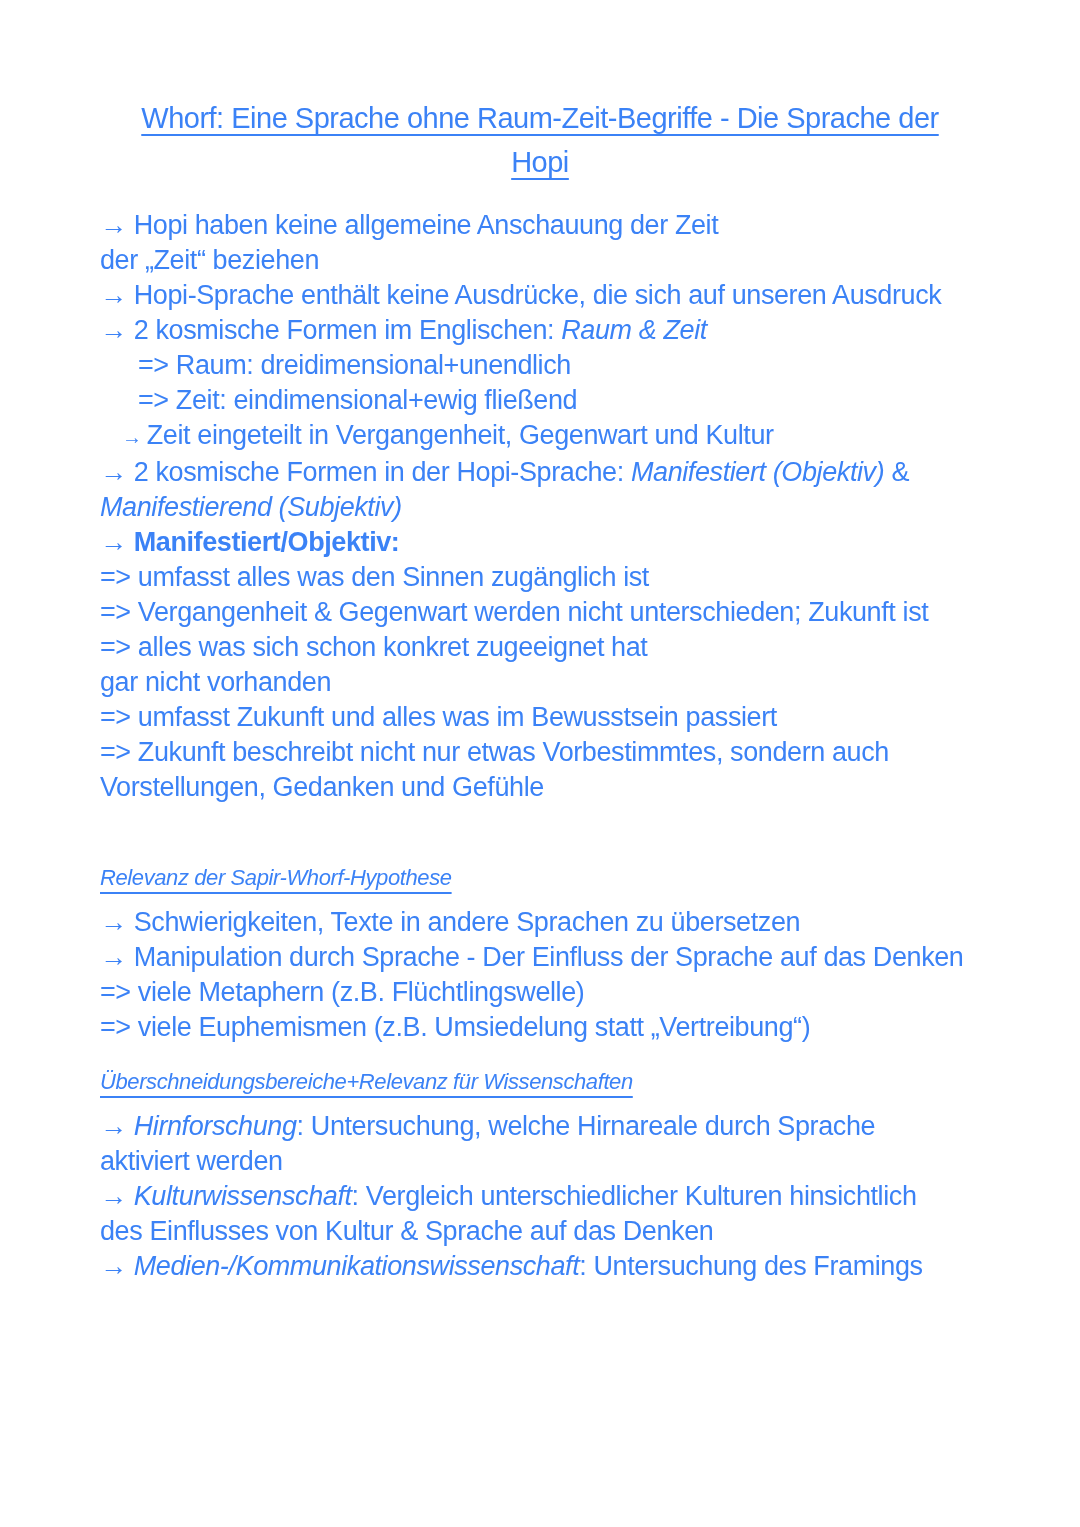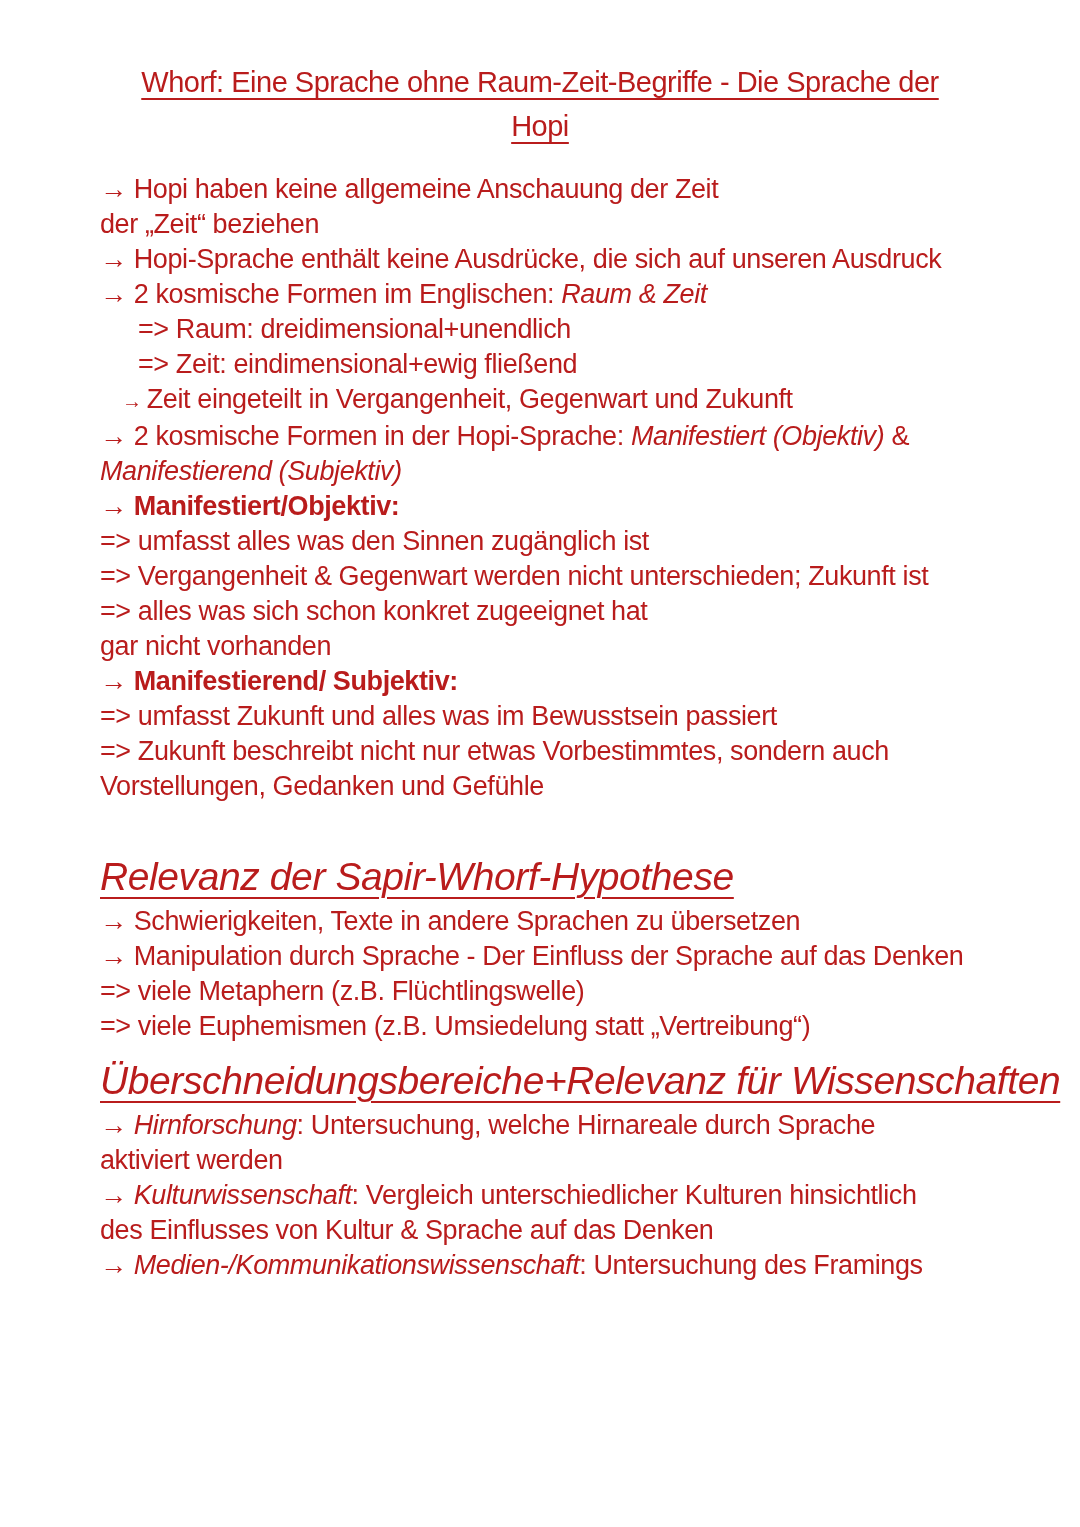--- a/index.html
+++ b/index.html
@@ -6,23 +6,23 @@
     margin: 0;
     padding: 0;
     background: #ffffff;
   }
   .page {
     position: relative;
     width: 1080px;
     height: 1527px;
     box-sizing: border-box;
     background: #ffffff;
-    color: #b91c1c;
+    color: #3b82f6;
     font-family: "Liberation Sans", sans-serif;
-    padding: 60px 100px 0 100px;
+    padding: 96px 100px 0 100px;
     overflow: hidden;
   }
   .title {
     margin: 0 0 24px 0;
     font-weight: normal;
     text-align: center;
   }
   .title-line {
     display: block;
     font-size: 29px;
@@ -30,21 +30,21 @@
     letter-spacing: -0.5px;
     text-decoration: underline;
     text-decoration-thickness: 2px;
     text-underline-offset: 6px;
     white-space: pre;
   }
   .section-heading {
     margin: 0 0 6px 0;
     font-weight: normal;
     font-style: italic;
-    font-size: 39px;
+    font-size: 22px;
     line-height: 42px;
     letter-spacing: -0.4px;
     text-decoration: underline;
     text-decoration-thickness: 2px;
     text-underline-offset: 7px;
     white-space: pre;
   }
   .section-gap-1 { margin-top: 52px; }
   .section-gap-2 { margin-top: 16px; }
   .line {
@@ -72,29 +72,28 @@
       <span class="title-line">Hopi</span>
     </h1>
   <div id="sections">
       <section>
         <div class="line indent-0"><span class="seg-normal">→ Hopi haben keine allgemeine Anschauung der Zeit</span></div>
         <div class="line indent-0"><span class="seg-normal">der „Zeit“ beziehen</span></div>
         <div class="line indent-0"><span class="seg-normal">→ Hopi-Sprache enthält keine Ausdrücke, die sich auf unseren Ausdruck</span></div>
         <div class="line indent-0"><span class="seg-normal">→ 2 kosmische Formen im Englischen: </span><span class="seg-italic">Raum &amp; Zeit</span></div>
         <div class="line indent-1"><span class="seg-normal">=&gt; Raum: dreidimensional+unendlich</span></div>
         <div class="line indent-1"><span class="seg-normal">=&gt; Zeit: eindimensional+ewig fließend</span></div>
-        <div class="line indent-2"><span class="seg-small-arrow">→ </span><span class="seg-normal">Zeit eingeteilt in Vergangenheit, Gegenwart und Zukunft</span></div>
+        <div class="line indent-2"><span class="seg-small-arrow">→ </span><span class="seg-normal">Zeit eingeteilt in Vergangenheit, Gegenwart und Kultur</span></div>
         <div class="line indent-0"><span class="seg-normal">→ 2 kosmische Formen in der Hopi-Sprache: </span><span class="seg-italic">Manifestiert (Objektiv)</span><span class="seg-normal"> &amp;</span></div>
         <div class="line indent-0"><span class="seg-italic">Manifestierend (Subjektiv)</span></div>
         <div class="line indent-0"><span class="seg-normal">→ </span><span class="seg-bold">Manifestiert/Objektiv:</span></div>
         <div class="line indent-0"><span class="seg-normal">=&gt; umfasst alles was den Sinnen zugänglich ist</span></div>
         <div class="line indent-0"><span class="seg-normal">=&gt; Vergangenheit &amp; Gegenwart werden nicht unterschieden; Zukunft ist</span></div>
         <div class="line indent-0"><span class="seg-normal">=&gt; alles was sich schon konkret zugeeignet hat</span></div>
         <div class="line indent-0"><span class="seg-normal">gar nicht vorhanden</span></div>
-        <div class="line indent-0"><span class="seg-normal">→ </span><span class="seg-bold">Manifestierend/ Subjektiv:</span></div>
         <div class="line indent-0"><span class="seg-normal">=&gt; umfasst Zukunft und alles was im Bewusstsein passiert</span></div>
         <div class="line indent-0"><span class="seg-normal">=&gt; Zukunft beschreibt nicht nur etwas Vorbestimmtes, sondern auch</span></div>
         <div class="line indent-0"><span class="seg-normal">Vorstellungen, Gedanken und Gefühle</span></div>
       </section>
       <section class="section-gap-1">
         <h2 class="section-heading">Relevanz der Sapir-Whorf-Hypothese</h2>
         <div class="line indent-0"><span class="seg-normal">→ Schwierigkeiten, Texte in andere Sprachen zu übersetzen</span></div>
         <div class="line indent-0"><span class="seg-normal">→ Manipulation durch Sprache - Der Einfluss der Sprache auf das Denken</span></div>
         <div class="line indent-0"><span class="seg-normal">=&gt; viele Metaphern (z.B. Flüchtlingswelle)</span></div>
         <div class="line indent-0"><span class="seg-normal">=&gt; viele Euphemismen (z.B. Umsiedelung statt „Vertreibung“)</span></div>

